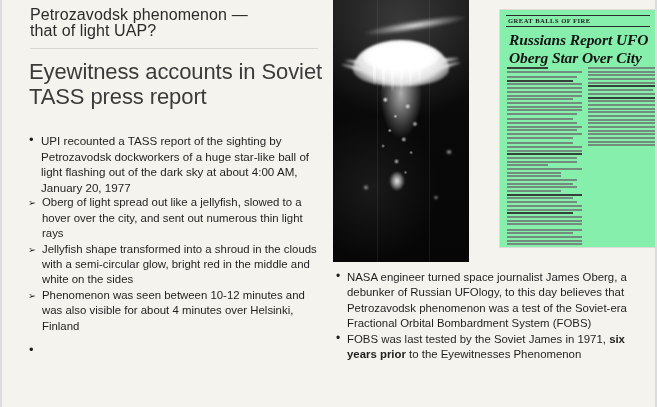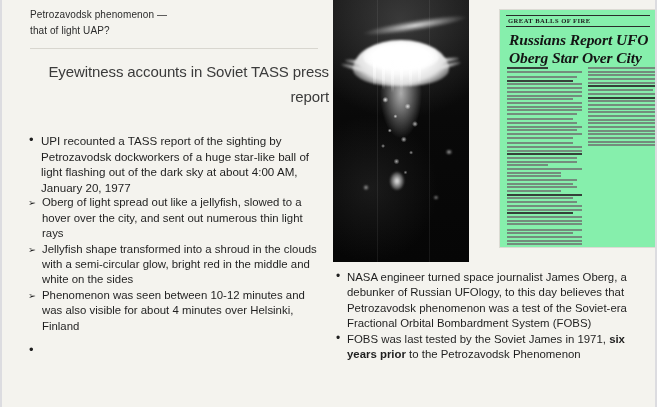--- a/index.html
+++ b/index.html
@@ -24,43 +24,42 @@
     border-right: 2px solid #dcdce0;
     overflow: hidden;
   }
 
   
   .kicker {
     position: absolute;
     left: 28px;
     top: 7px;
     width: 280px;
-    font-size: 10px;
+    font-size: 16px;
     line-height: 16px;
     color: #2b2b2b;
     letter-spacing: 0.1px;
   }
   .divider {
     position: absolute;
     left: 28px;
     top: 48px;
     width: 288px;
     height: 1px;
     background: #d8d6cf;
   }
   .heading {
     position: absolute;
     left: 27px;
     top: 59px;
     width: 300px;
-    font-size: 15px;
+    font-size: 22px;
     line-height: 25px;
     color: #3b3b3b;
     letter-spacing: -0.1px;
-    text-align: right;
   }
 
   ul.lvl1 {
     list-style: none;
     margin: 0;
     padding: 0;
   }
   ul.lvl2 {
     list-style: none;
     margin: 0;
@@ -452,16 +451,16 @@
             <div class="nl s1"></div>
             <div class="nl s1"></div>
             <div class="nl s1"></div>
           </div>
       </div>
     </div>
   </div>
 
   <ul class="lvl1 bullets-right" id="right-list">
       <li class="b1"><span class="mk">•</span><span>NASA engineer turned space journalist James Oberg, a debunker of Russian UFOlogy, to this day believes that Petrozavodsk phenomenon was a test of the Soviet-era Fractional Orbital Bombardment System (FOBS)</span></li>
-      <li class="b1"><span class="mk">•</span><span>FOBS was last tested by the Soviet James in 1971, </span><span class="bold">six years prior</span><span> to the Petrozavodsk Phenomenon</span></li>
+      <li class="b1"><span class="mk">•</span><span>FOBS was last tested by the Soviet James in 1971, </span><span class="bold">six years prior</span><span> to the Eyewitnesses Phenomenon</span></li>
     </ul>
 
 </div>
 
 </body></html>

